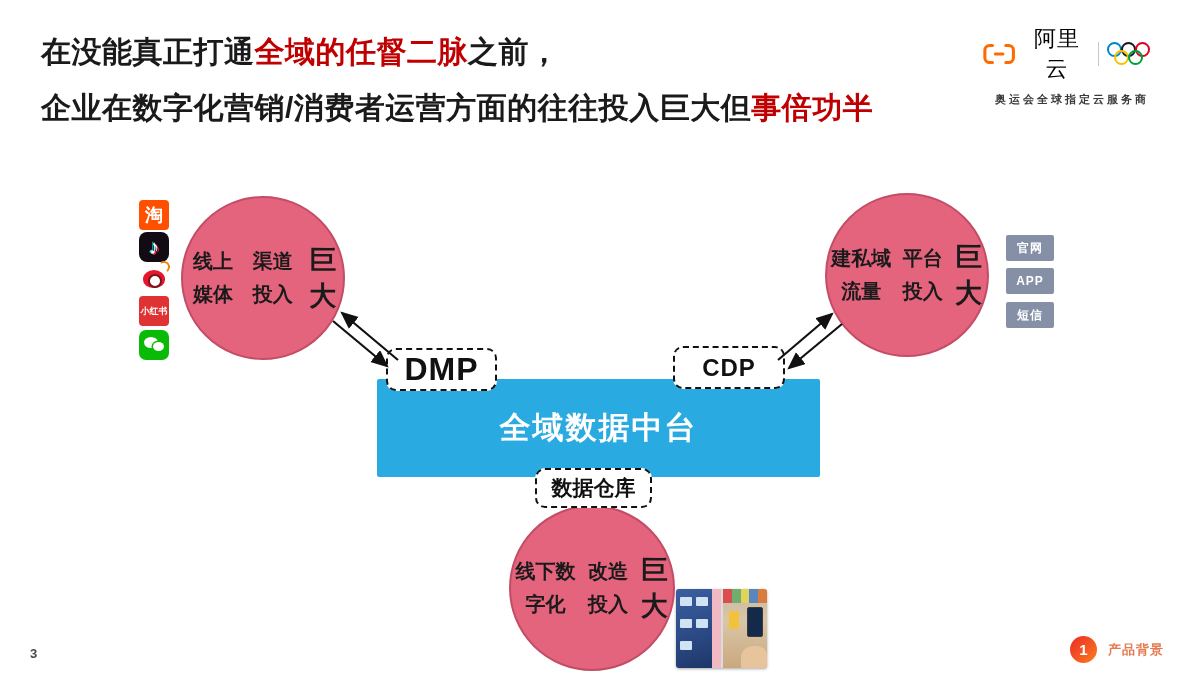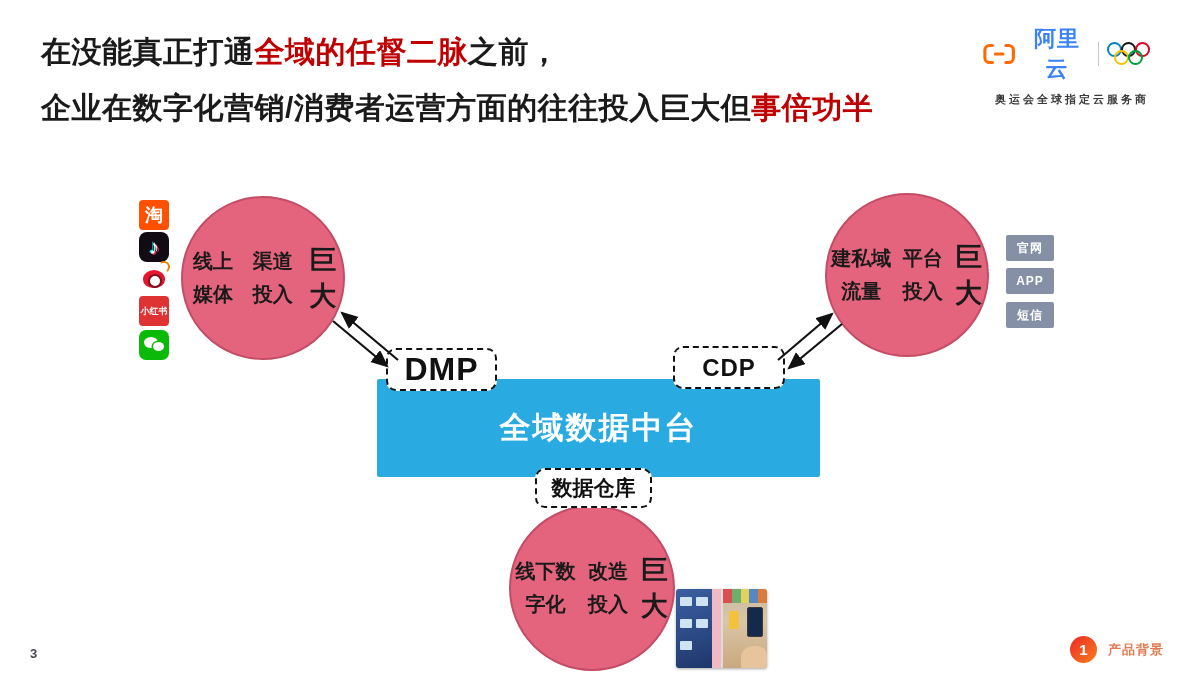--- a/index.html
+++ b/index.html
@@ -8,21 +8,21 @@
   .slide { position:relative; width:1200px; height:563px; background:#fff; }
 
   
   .title { position:absolute; left:41px; top:24px; font-size:30px; font-weight:800;
     color:#1a1a1a; line-height:1.85; letter-spacing:0.5px; }
   .title .red { color:#c00000; }
 
   
   .logo { position:absolute; right:38px; top:24px; width:180px; text-align:center; }
   .logo-row { display:flex; align-items:center; justify-content:center; gap:8px; }
-  .brand-text { color:#3b82f6; font-size:22px; font-weight:700; letter-spacing:1px; }
+  .brand-text { color:#000000; font-size:22px; font-weight:400; letter-spacing:1px; }
   .logo-sep { width:1px; height:24px; background:#c9c9c9; }
   .rings { position:relative; width:58px; height:26px; }
   .ring { position:absolute; width:15px; height:15px; border-radius:50%; border:2px solid; background:transparent; }
   .ring.blue  { left:0;  top:1px;  border-color:#0085C7; }
   .ring.black { left:14px; top:1px; border-color:#1a1a1a; }
   .ring.redr  { left:28px; top:1px; border-color:#DF0024; }
   .ring.yellow{ left:7px;  top:9px; border-color:#F4C300; }
   .ring.green { left:21px; top:9px; border-color:#009F3D; }
   .tagline { margin-top:8px; font-size:11px; font-weight:700; color:#3a3a3a; letter-spacing:3px; white-space:nowrap; }
 

